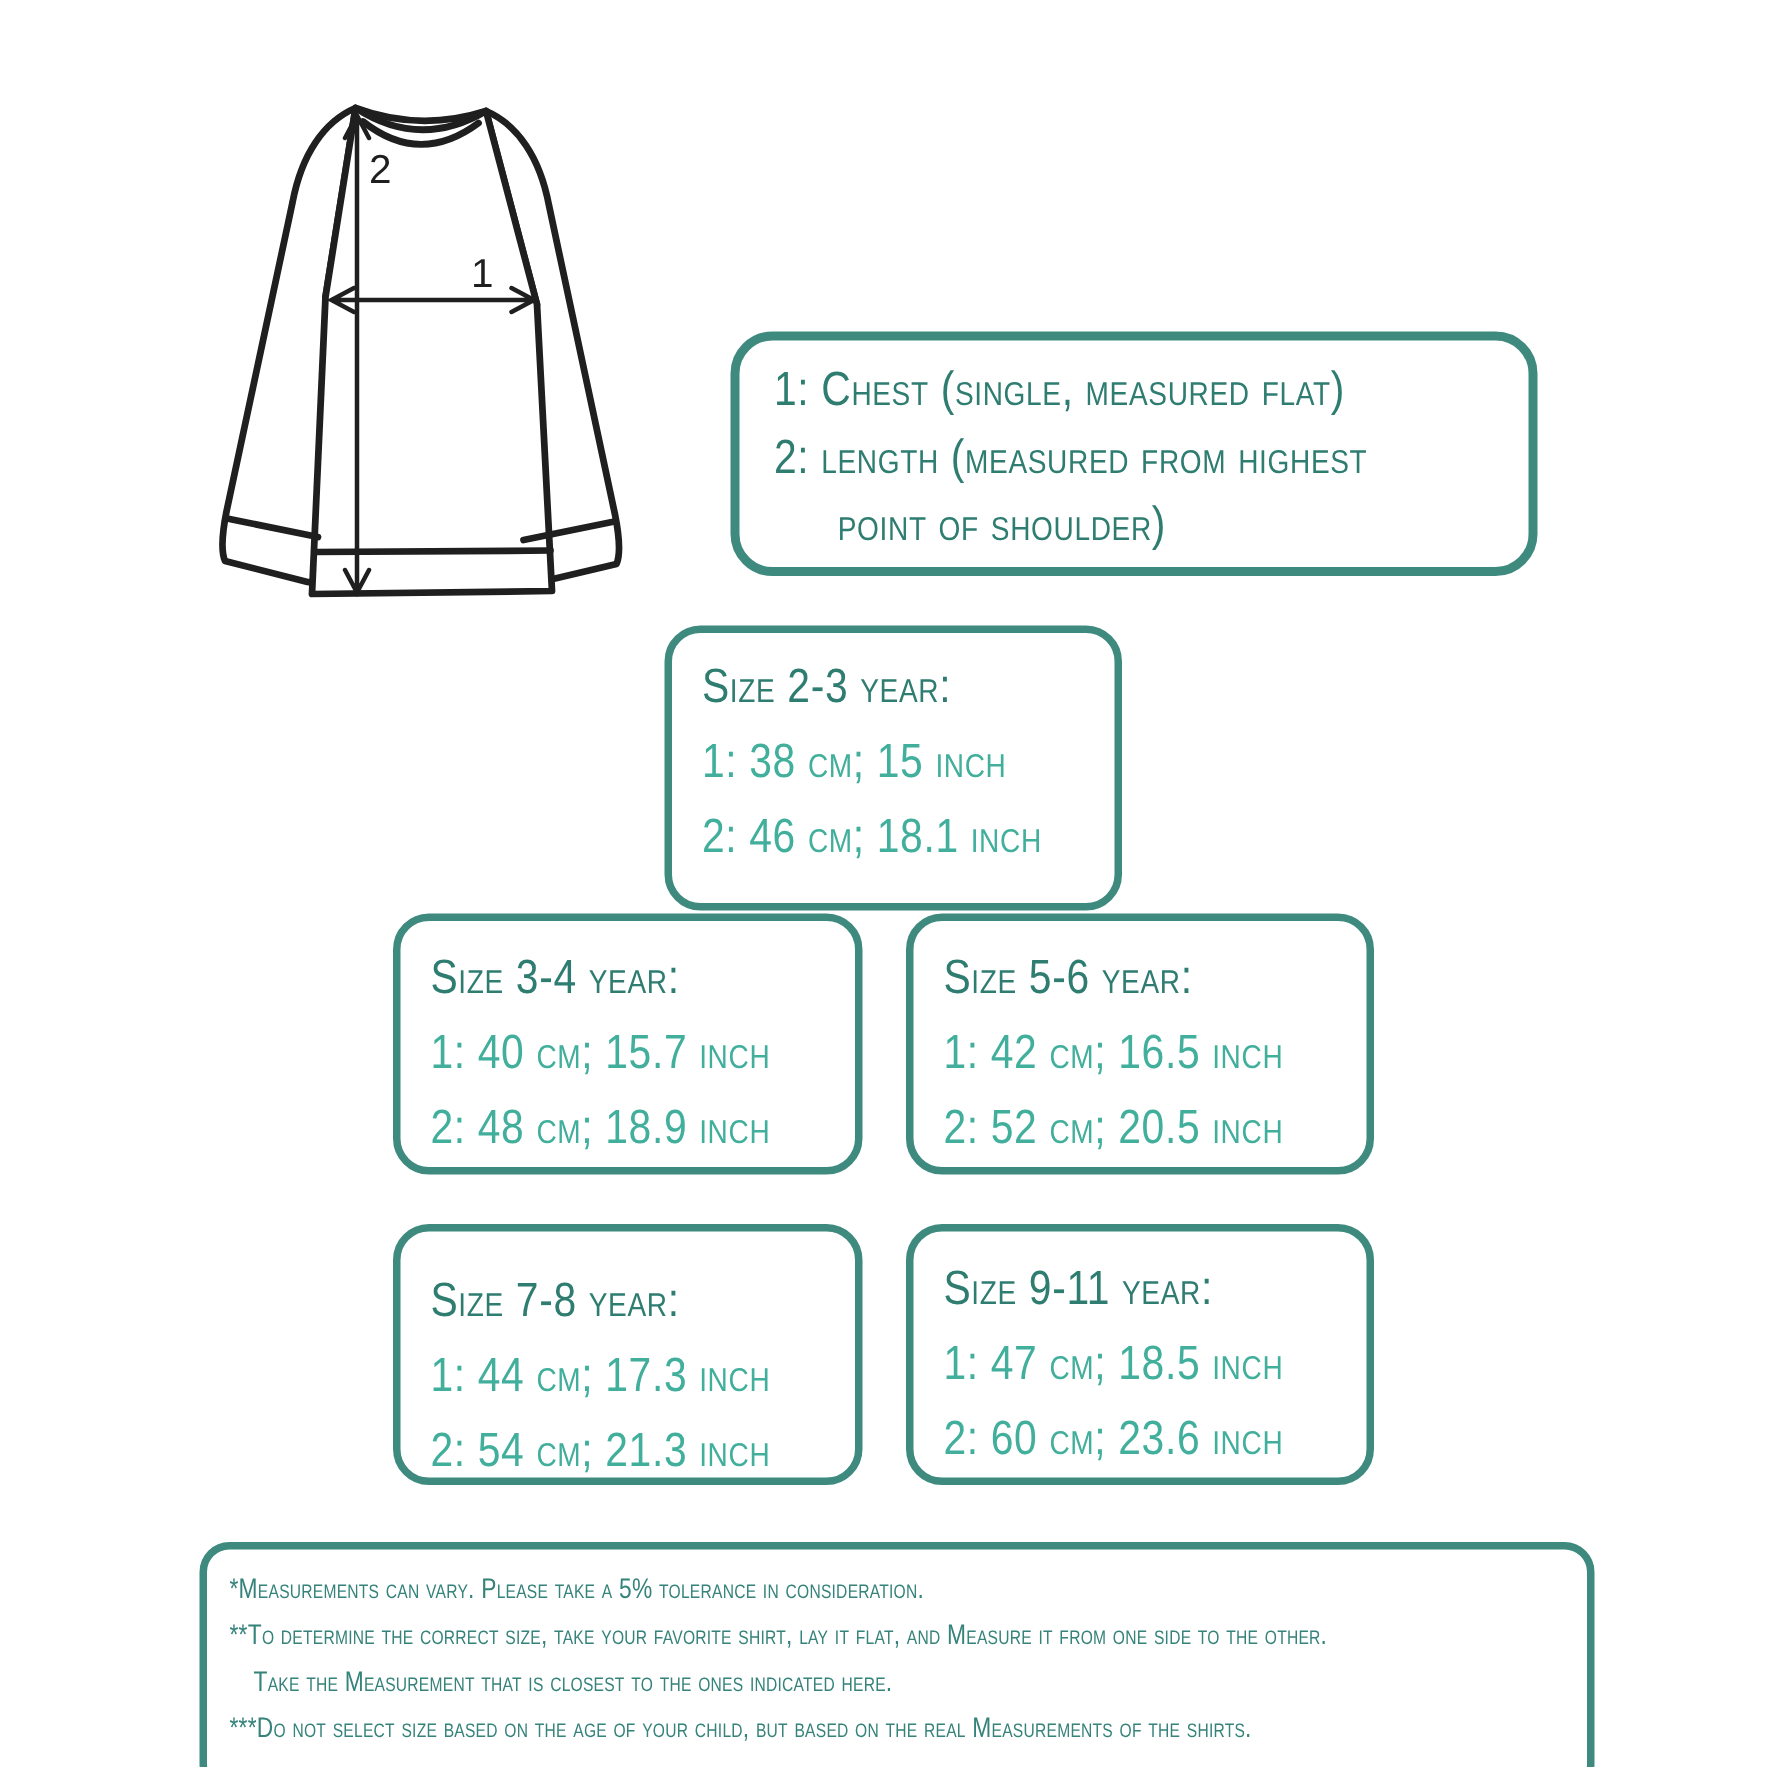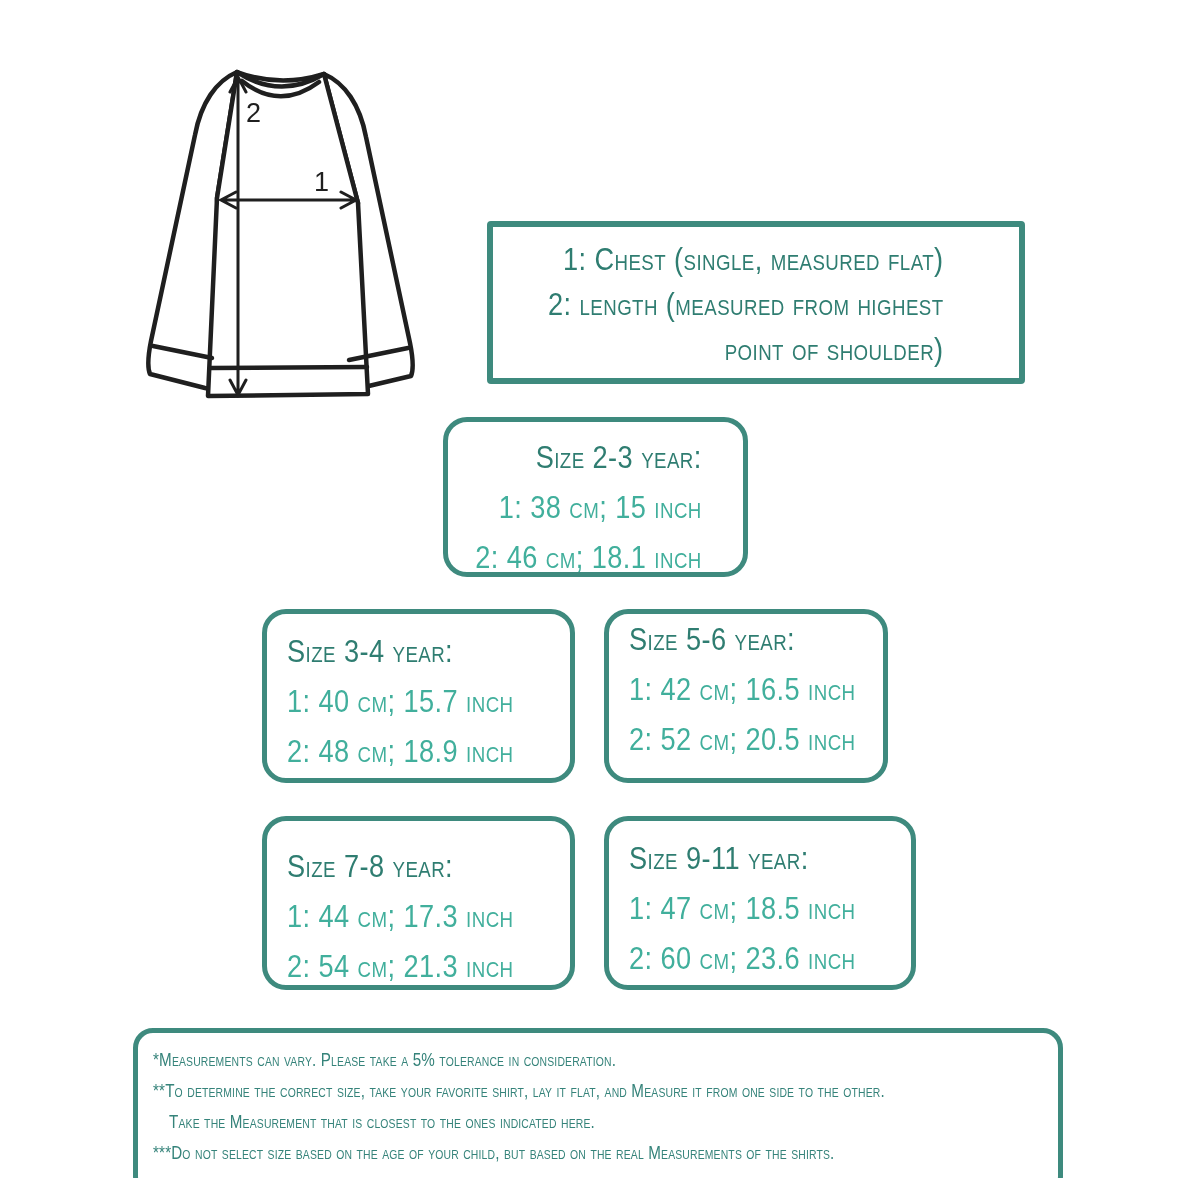--- a/index.html
+++ b/index.html
@@ -29,39 +29,38 @@
   .line {
     white-space: nowrap;
     font-variant: small-caps;
     transform: scaleX(0.85);
     transform-origin: 0 50%;
     letter-spacing: 0.5px;
   }
   
   .legend {
     left: 487px; top: 221px; width: 538px; height: 163px;
-    border-width: 6px; border-radius: 4px;
+    border-width: 6px; border-radius: 28px;
     padding: 10px 0 12px 23px;
-    text-align: right;
   }
   .legend .line {
     font-size: 32px; line-height: 45px; color: var(--accent_dark);
   }
   .legend .indent { padding-left: 50px; }
   
   .sizebox { padding: 10px 0 0 20px; border-radius: 24px; }
   .sizebox .title {
     font-size: 32px; line-height: 50px; color: var(--accent_dark);
   }
   .sizebox .val {
     font-size: 32px; line-height: 50px; color: var(--accent);
   }
-  .b23  { left: 443px; top: 417px; width: 305px; height: 160px; text-align: right; }
+  .b23  { left: 443px; top: 417px; width: 305px; height: 190px; }
   .b34  { left: 262px; top: 609px; width: 313px; height: 174px; padding-top: 12px; }
-  .b56  { left: 604px; top: 609px; width: 284px; height: 174px; padding-top: 0; }
+  .b56  { left: 604px; top: 609px; width: 312px; height: 174px; padding-top: 12px; }
   .b78  { left: 262px; top: 816px; width: 313px; height: 174px; padding-top: 20px; }
   .b911 { left: 604px; top: 816px; width: 312px; height: 174px; padding-top: 12px; padding-left: 20px; }
   
   .notes {
     left: 133px; top: 1028px; width: 930px; height: 168px;
     border-radius: 20px; padding: 11px 0 0 15px;
   }
   .notes .line {
     font-size: 19px; line-height: 31px; color: var(--note_text);
     transform: scaleX(0.8); letter-spacing: 0.2px;

